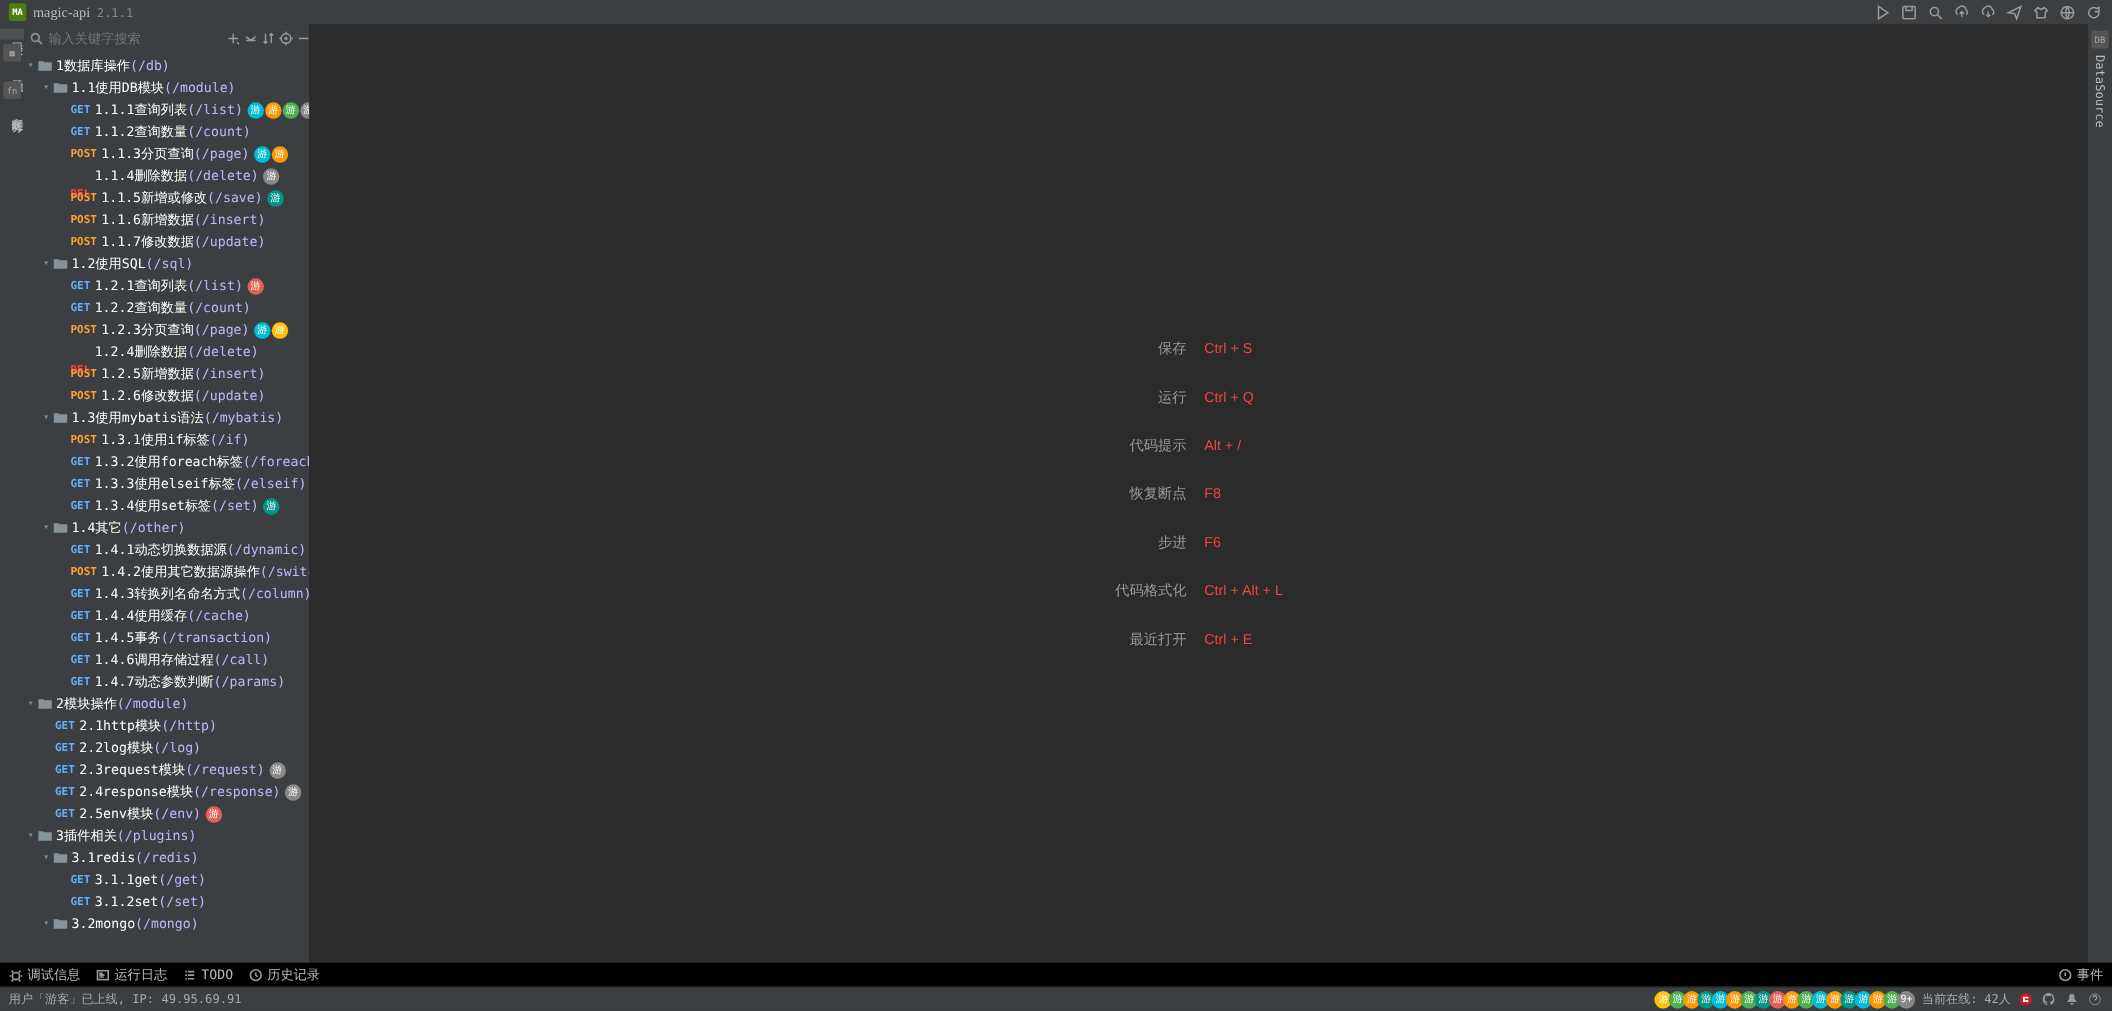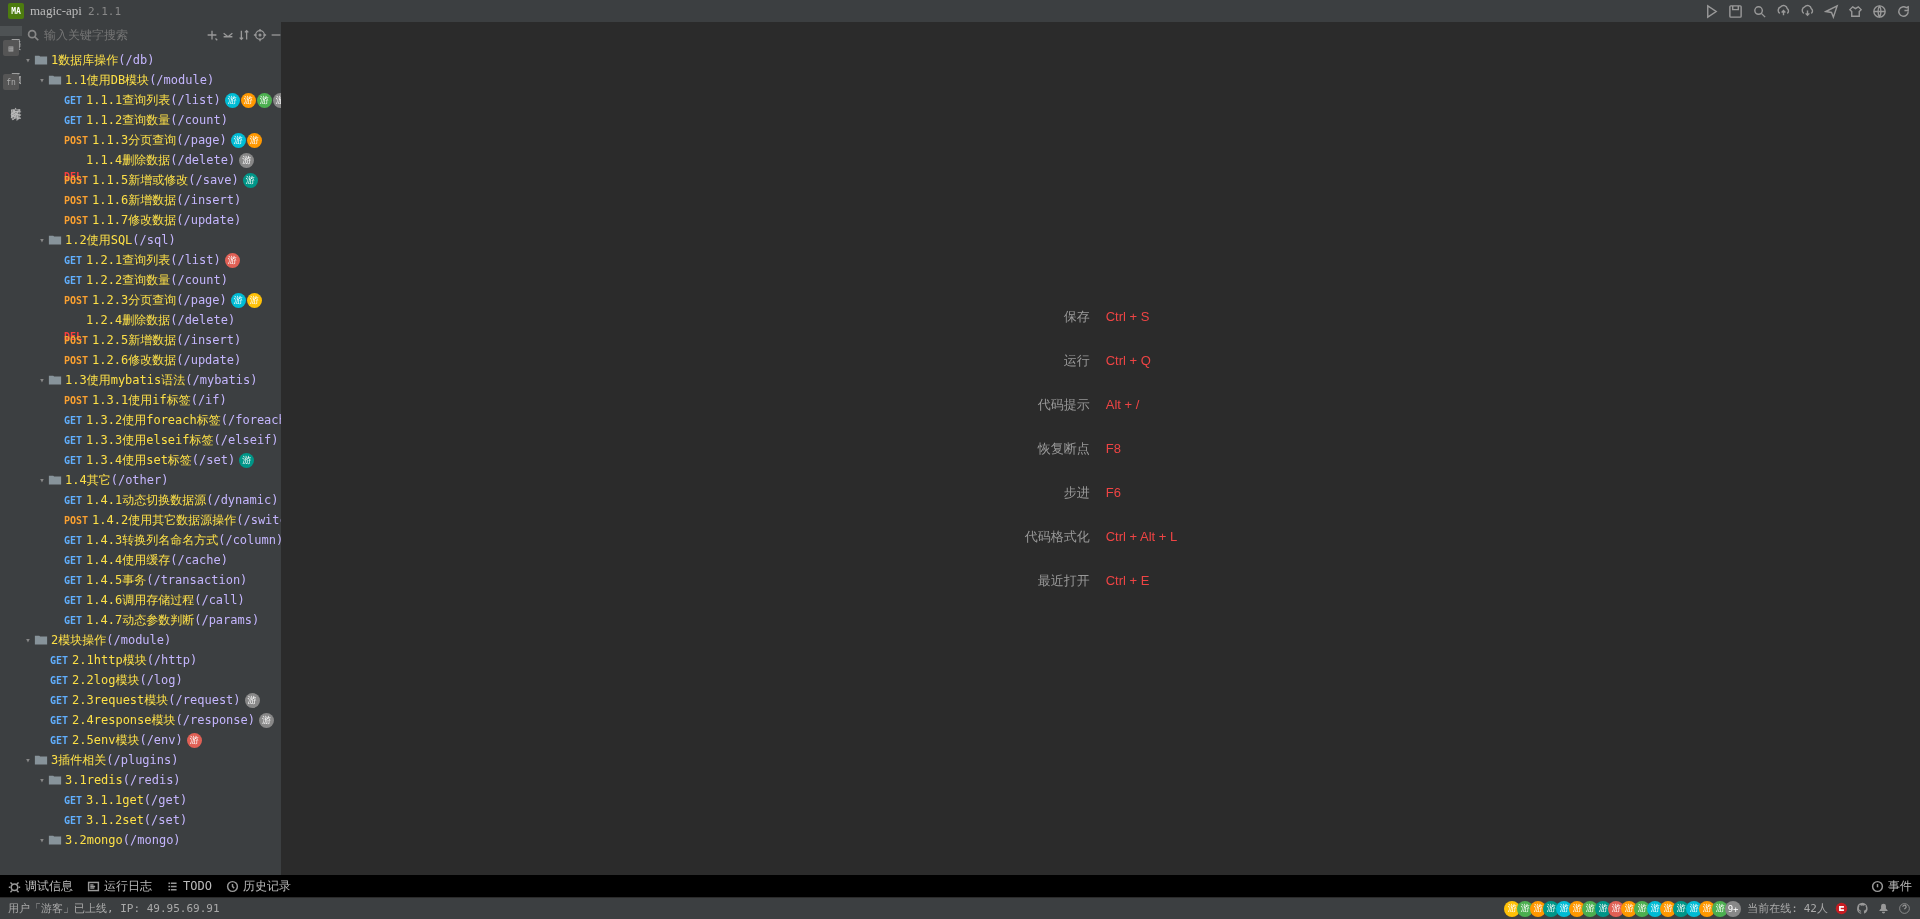--- a/index.html
+++ b/index.html
@@ -119,21 +119,21 @@
     .tree-folder-icon svg { width: 14px; height: 12px; fill: #87939a; }
     .tree-method {
       font-weight: bold;
       font-size: 10px;
       margin-right: 4px;
       flex-shrink: 0;
     }
     .m-get { color: #61affe; }
     .m-post { color: #fca130; }
     .m-del { color: #f93e3e; margin-top: 32px; }
-    .tree-label { color: #fde047; }
+    .tree-label { color: #ffffff; }
     .tree-path { color: #c4b5fd; }
     .tree-badges { margin-left: 4px; display: flex; gap: 1px; }
     .badge {
       width: 15px; height: 15px;
       border-radius: 50%;
       font-size: 9px;
       display: flex; align-items: center; justify-content: center;
       color: #fff;
       flex-shrink: 0;
     }
@@ -688,20 +688,24 @@
         <div class="sc-key">F8</div>
         <div class="sc-label">步进</div>
         <div class="sc-key">F6</div>
         <div class="sc-label">代码格式化</div>
         <div class="sc-key">Ctrl + Alt + L</div>
         <div class="sc-label">最近打开</div>
         <div class="sc-key">Ctrl + E</div>
       </div>
   </div>
 
+  <div class="right-rail">
+    <div class="rail-icon">DB</div>
+    <div class="right-rail-item">DataSource</div>
+  </div>
 </div>
 
 <div class="bottom-bar">
   <div class="bottom-item">
     <svg viewBox="0 0 16 16">
         <circle cx="8" cy="9" r="4"></circle>
         <path d="M5 5l-2-2M11 5l2-2M3 9H1M13 9h2M5 13l-2 2M11 13l2 2"></path>
       </svg>
     <span>调试信息</span>
   </div>

